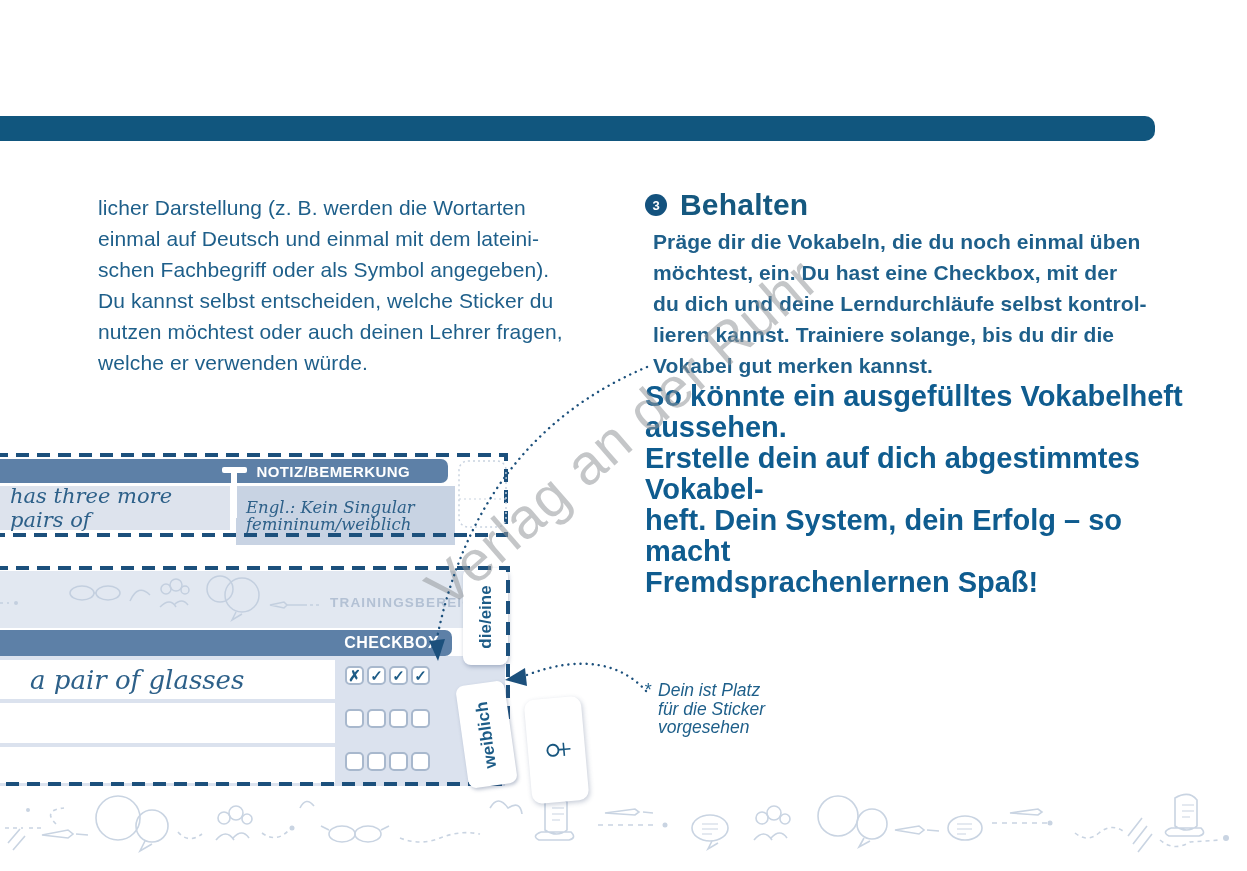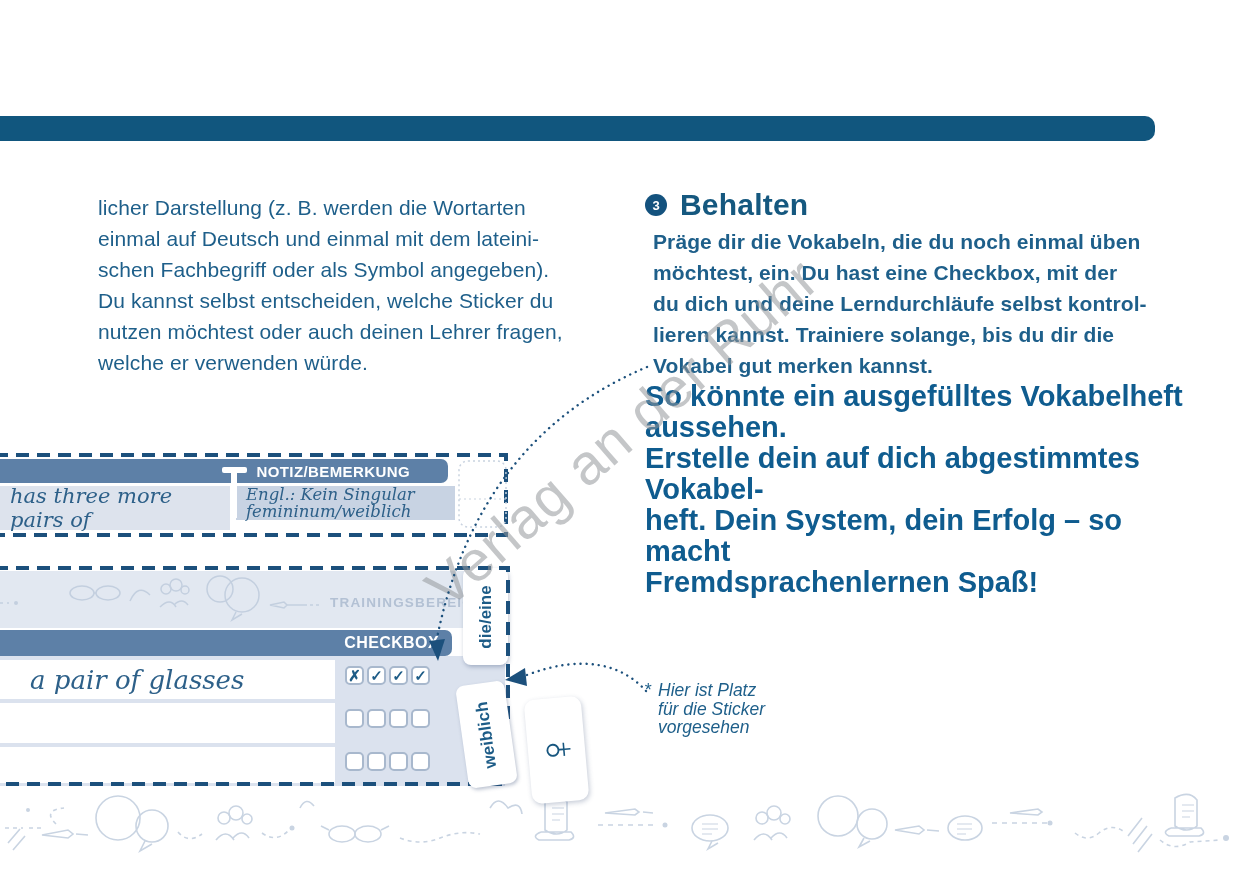--- a/index.html
+++ b/index.html
@@ -21,21 +21,21 @@
   .bold-block{color:#0f5c8f;font-size:29px;line-height:31px;font-weight:bold;white-space:pre-line;}
 
   
   .hdrbar{background:#5d80a7;color:#ffffff;font-weight:bold;display:flex;align-items:center;
           justify-content:flex-end;border-radius:0 7px 7px 0;letter-spacing:.4px;}
   .hand{font-family:"DejaVu Serif",serif;font-style:italic;color:#2d6089;}
   .box1-white{left:-30px;top:456px;width:536px;height:78px;background:#ffffff;}
   .bar1{left:-30px;top:459px;width:478px;height:24px;font-size:15px;padding-right:38px;box-sizing:border-box;}
   .cell-l{left:-30px;top:486px;width:260px;height:44px;background:#dde3ed;display:flex;align-items:center;
           padding-left:40px;box-sizing:border-box;font-size:21px;}
-  .cell-r{left:236px;top:486px;width:219px;height:34px;background:#c8d3e3;display:flex;align-items:center;
+  .cell-r{left:236px;top:486px;width:219px;height:59px;background:#c8d3e3;display:flex;align-items:center;
           padding-left:10px;box-sizing:border-box;font-size:16.5px;line-height:17px;white-space:pre-line;}
   .tbar-h{left:222px;top:467px;width:25px;height:6px;background:#ffffff;border-radius:2px;}
   .tbar-v{left:231px;top:467px;width:6px;height:51px;background:#ffffff;}
 
   .band{left:-30px;top:571px;width:535px;height:57px;background:#e2e8f1;}
   .band-label{position:absolute;left:360px;top:24px;color:#b3c1d4;font-size:13.5px;font-weight:bold;letter-spacing:1.2px;}
   .bar2{left:-30px;top:630px;width:482px;height:26px;font-size:16px;padding-right:13px;box-sizing:border-box;}
   .rows-panel{left:-30px;top:656px;width:535px;height:130px;background:#dbe2ee;}
   .rowwhite{left:-30px;background:#ffffff;width:365px;}
   .row1{top:660px;height:39px;display:flex;align-items:center;padding-left:60px;box-sizing:border-box;font-size:26px;}
@@ -171,21 +171,21 @@
 
   <svg class="abs overlay2" width="1247" height="871" viewBox="0 0 1247 871">
     <path d="M647 367 Q478 438 437 638" fill="none" stroke="#1c507c" stroke-width="2.4" stroke-dasharray="0.1 6" stroke-linecap="round"></path>
     <polygon points="429,641 445,639 438,661" fill="#1c507c"></polygon>
     <path d="M646 691 C 622 664, 582 654, 527 675" fill="none" stroke="#1c507c" stroke-width="2.4" stroke-dasharray="0.1 6" stroke-linecap="round"></path>
     <polygon points="525,668 527,686 505,680" fill="#1c507c"></polygon>
   </svg>
 
   <div class="abs annot">
     <span class="star">*</span>
-    <span class="atext">Hier ist Platz
+    <span class="atext">Dein ist Platz
 für die Sticker
 vorgesehen</span>
   </div>
 
   <div class="abs watermark">Verlag an der Ruhr</div>
 
   <svg class="abs doodles" width="1247" height="83" viewBox="0 0 1247 83">
     <g fill="none" stroke="#c9d4e2" stroke-width="1.6">
       <path d="M42 47 l26 -5 l5 4 l-5 4 z M76 46 l12 1"></path>
       <path d="M56 36 q-14 -14 8 -16" stroke-dasharray="4 4"></path>

